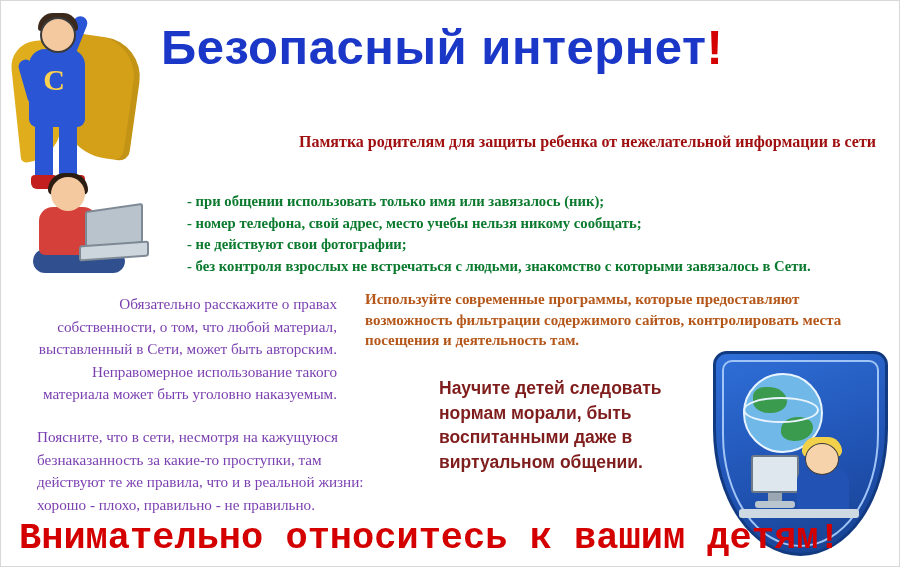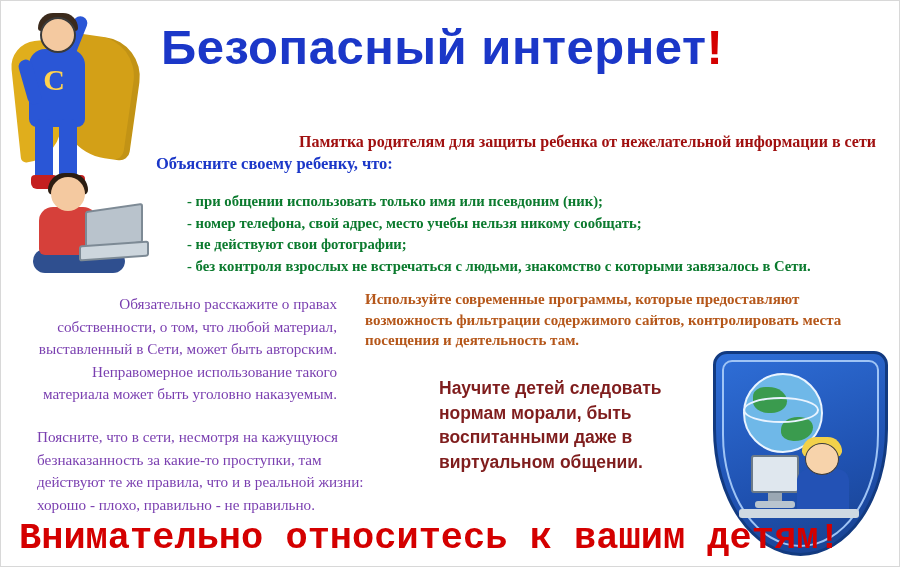--- a/index.html
+++ b/index.html
@@ -497,24 +497,23 @@
     <div class="kid-hair"></div>
     <div class="kid-head"></div>
     <div class="laptop-screen"></div>
     <div class="laptop-base"></div>
   </div>
 
   <div class="title"><span>Безопасный интернет</span><span class="bang">!</span></div>
 
   <div class="subtitle">Памятка родителям для защиты ребенка от нежелательной информации в сети</div>
 
-  <div class="explain-head">Объясните своему ребенку, что:</div>
 
   <div class="bullets">
-    <div>- при общении использовать только имя или псевдоним (ник);</div>
+    <div>- при общении использовать только имя или завязалось (ник);</div>
     <div>- номер телефона, свой адрес, место учебы нельзя никому сообщать;</div>
     <div>- не действуют свои фотографии;</div>
     <div>- без контроля взрослых не встречаться с людьми, знакомство с которыми завязалось в Сети.</div>
   </div>
 
   <div class="col-left">Обязательно расскажите о правах собственности, о том, что любой материал, выставленный в Сети, может быть авторским. Неправомерное использование такого материала может быть уголовно наказуемым.</div>
   <div class="col-left-2">Поясните, что в сети, несмотря на кажущуюся безнаказанность за какие-то проступки, там действуют те же правила, что и в реальной жизни: хорошо - плохо, правильно - не правильно.</div>
 
   <div class="col-right">Используйте современные программы, которые предоставляют возможность фильтрации содержимого сайтов, контролировать места посещения и деятельность там.</div>
 

